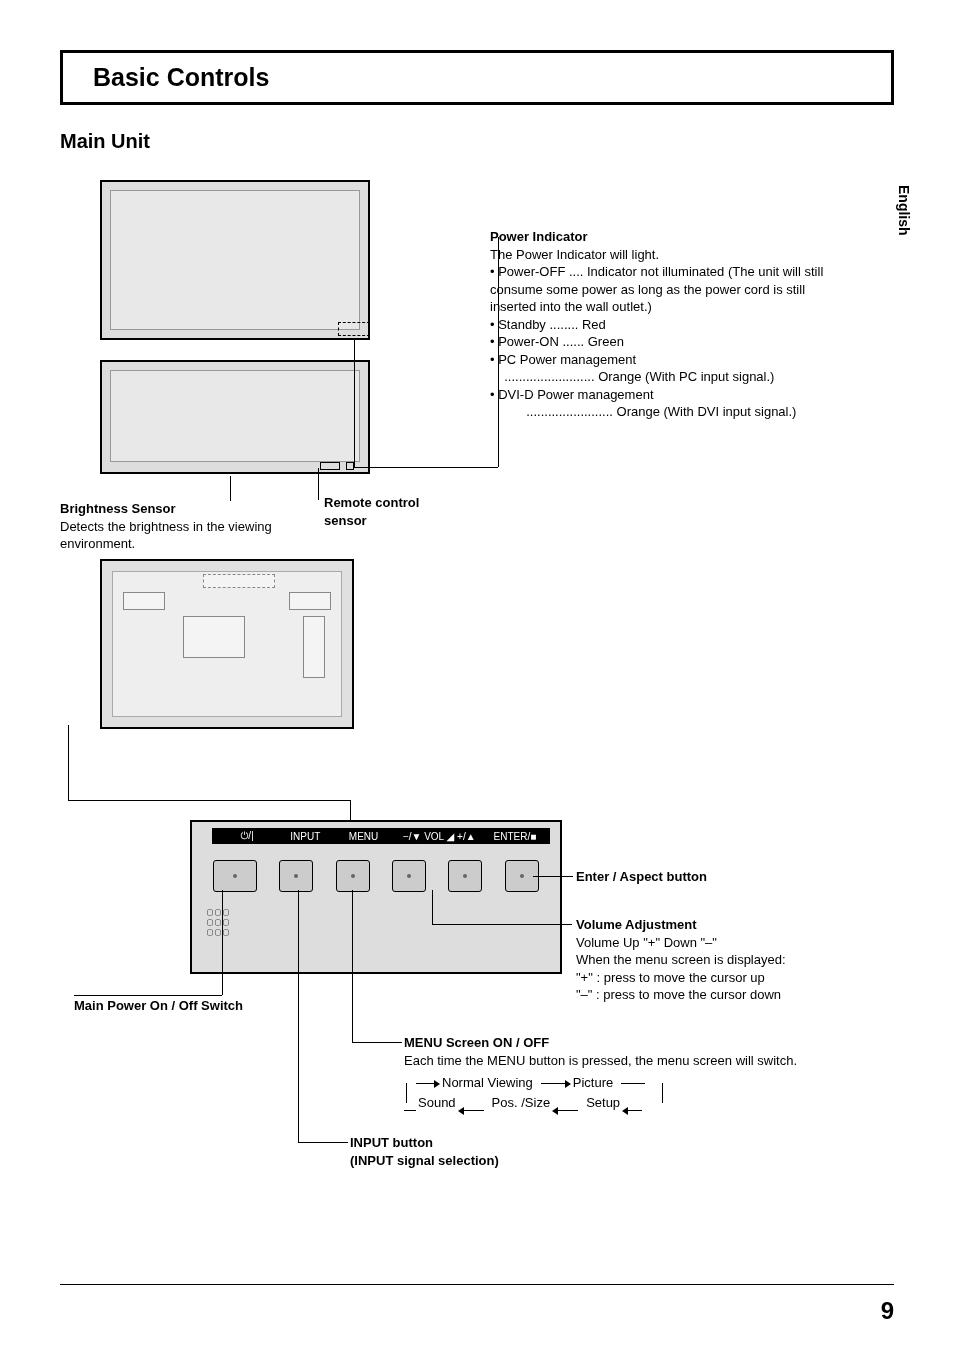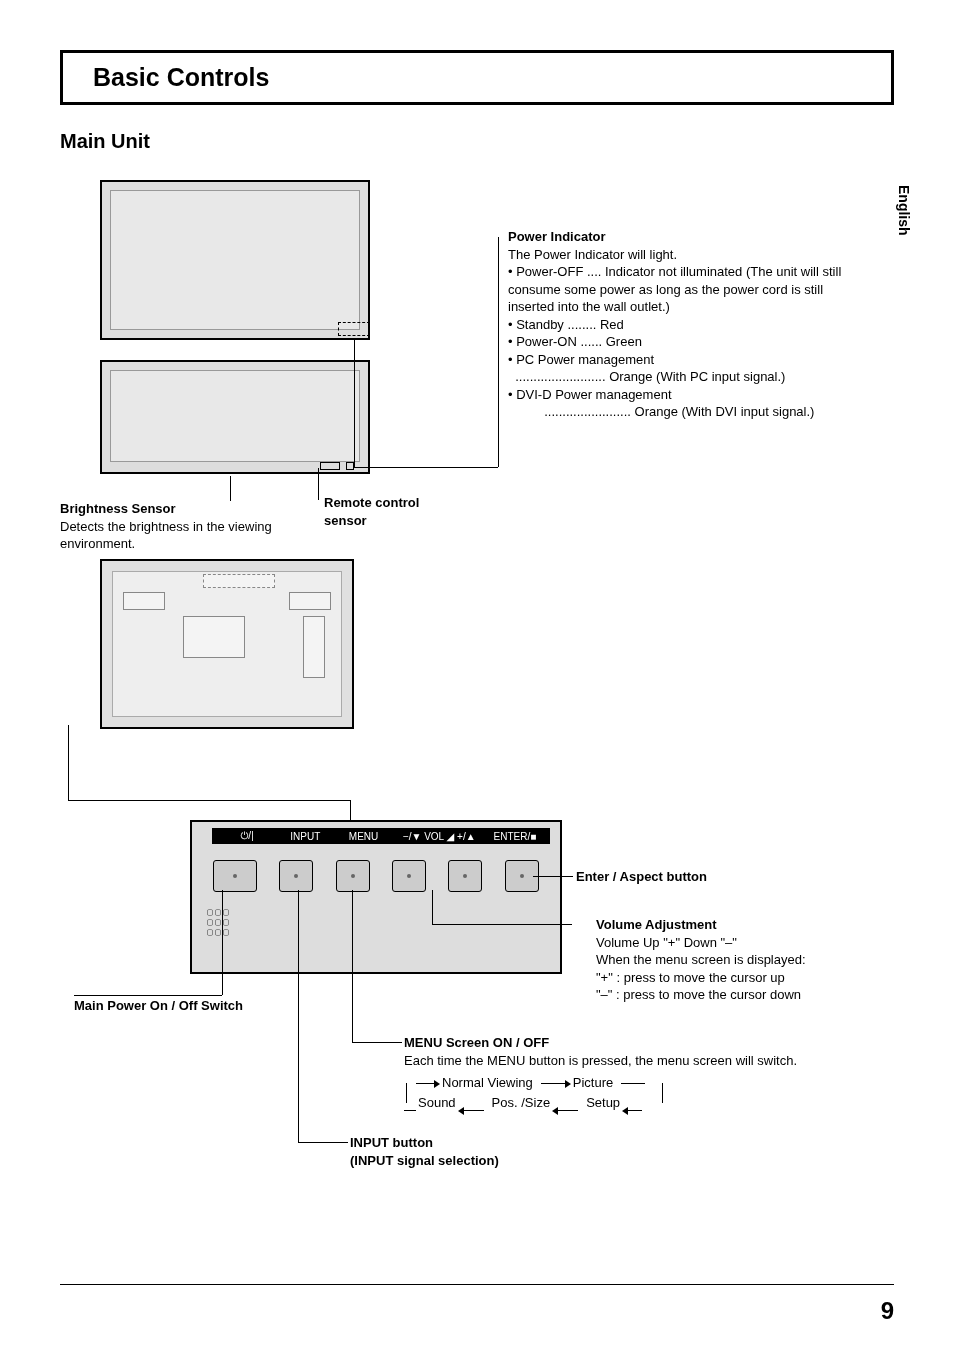--- a/index.html
+++ b/index.html
@@ -212,28 +212,28 @@
   <div class="figure-tv-bottom">
     <div style="position:absolute; left:8px; right:8px; top:8px; height:90px; background:#e8e8e8; border:1px solid #999;"></div>
     <div style="position:absolute; left:218px; top:100px; width:18px; height:6px; border:1px solid #000;"></div>
     <div style="position:absolute; left:244px; top:100px; width:6px; height:6px; border:1px solid #000;"></div>
   </div>
 
   <div class="line hline" style="left:354px; top:467px; width:144px;"></div>
   <div class="line vline" style="left:354px; top:340px; height:127px;"></div>
   <div class="line vline" style="left:498px; top:237px; height:230px;"></div>
 
-  <div class="label-block" style="left:508px; top:228px; width:350px;">
+  <div class="label-block" style="left:490px; top:228px; width:350px;">
     <div class="bold">Power Indicator</div>
     <div>The Power Indicator will light.</div>
     <div style="padding-left:0;">• Power-OFF .... Indicator not illuminated (The unit will still consume some power as long as the power cord is still inserted into the wall outlet.)</div>
     <div>• Standby  ........ Red</div>
     <div>• Power-ON ...... Green</div>
     <div>• PC Power management</div>
-    <div style="white-space:pre;">  ......................... Orange (With PC input signal.)</div>
+    <div style="white-space:pre;margin-left:7px;">  ......................... Orange (With PC input signal.)</div>
     <div>• DVI-D Power management</div>
     <div style="white-space:pre;padding-left:29px;">  ........................ Orange (With DVI input signal.)</div>
   </div>
 
   <div class="label-block" style="left:60px; top:500px; width:260px;">
     <span class="bold">Brightness Sensor</span><br>
     <span>Detects the brightness in the viewing environment.</span>
   </div>
   <div class="line vline" style="left:230px; top:476px; height:25px;"></div>
 
@@ -315,21 +315,21 @@
         <span>Pos. /Size</span>
         <div class="line hline arrow-l" style="position:relative; width:20px; margin:0 8px;"></div>
         <span>Setup</span>
         <div class="line hline arrow-l" style="position:relative; width:14px; margin-left:8px;"></div>
       </div>
     </div>
   </div>
 
   <div class="line vline" style="left:432px; top:890px; height:34px;"></div>
   <div class="line hline" style="left:432px; top:924px; width:140px;"></div>
-  <div class="label-block" style="left:596px; top:916px; width:280px;">
+  <div class="label-block" style="left:576px; top:916px; width:280px;">
     <div class="bold">Volume Adjustment</div>
     <div>Volume Up "+" Down "–"</div>
     <div>When the menu screen is displayed:</div>
     <div>"+" : press to move the cursor up</div>
     <div>"–" : press to move the cursor down</div>
   </div>
 
   <div class="line hline" style="left:533px; top:876px; width:40px;"></div>
   <div class="label-block" style="left:576px; top:868px; width:220px;">
     <span class="bold">Enter / Aspect button</span>

